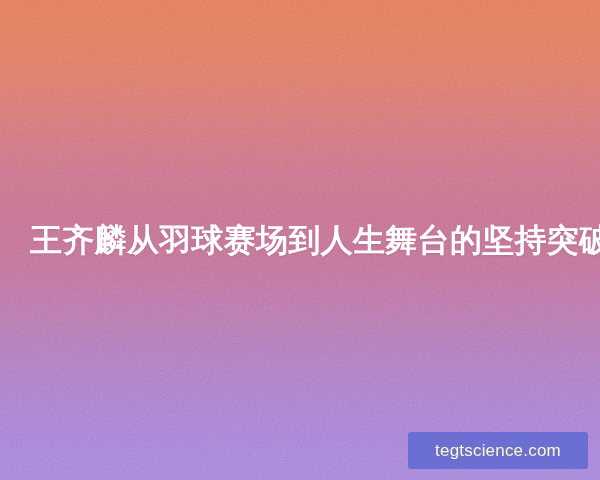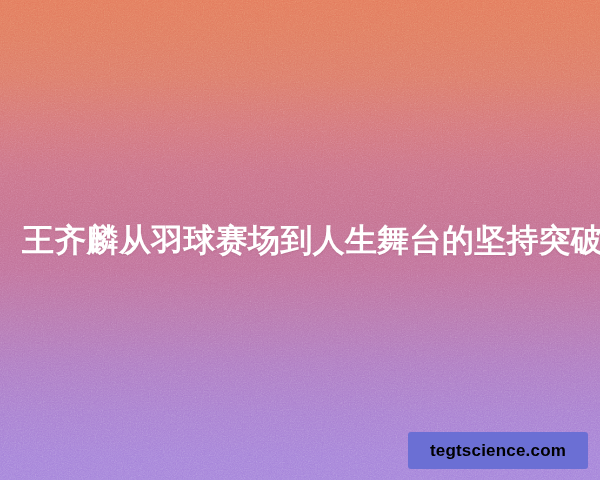--- a/index.html
+++ b/index.html
@@ -51,21 +51,21 @@
     position: absolute;
     inset: 0;
     opacity: 0.18;
     mix-blend-mode: soft-light;
     pointer-events: none;
   }
 
   
   #title-block {
     position: absolute;
-    left: 0;
+    left: 8px;
     right: 0;
     top: 0;
     height: 480px;
     display: flex;
     flex-direction: column;
     align-items: center;
     justify-content: center;
     padding: 0 22px;
     box-sizing: border-box;
   }
@@ -129,16 +129,16 @@
       <feColorMatrix type="saturate" values="0.25" in="noise2"></feColorMatrix>
     </filter>
     <rect width="600" height="480" filter="url(#grainFilter2)"></rect>
   </svg>
 
   <div id="title-block">
     <span class="title-line" style="color: rgb(255, 255, 255);">王齐麟从羽球赛场到人生舞台的坚持突破</span>
   </div>
 
   <div id="domain-badge" style="background-color: rgb(107, 111, 212);">
-    <span id="domain-badge-label" style="color: #000000; font-weight: bold;">tegtscience.com</span>
+    <span id="domain-badge-label" style="color: #fef9c3;">tegtscience.com</span>
   </div>
 
 </div>
 
 </body></html>

